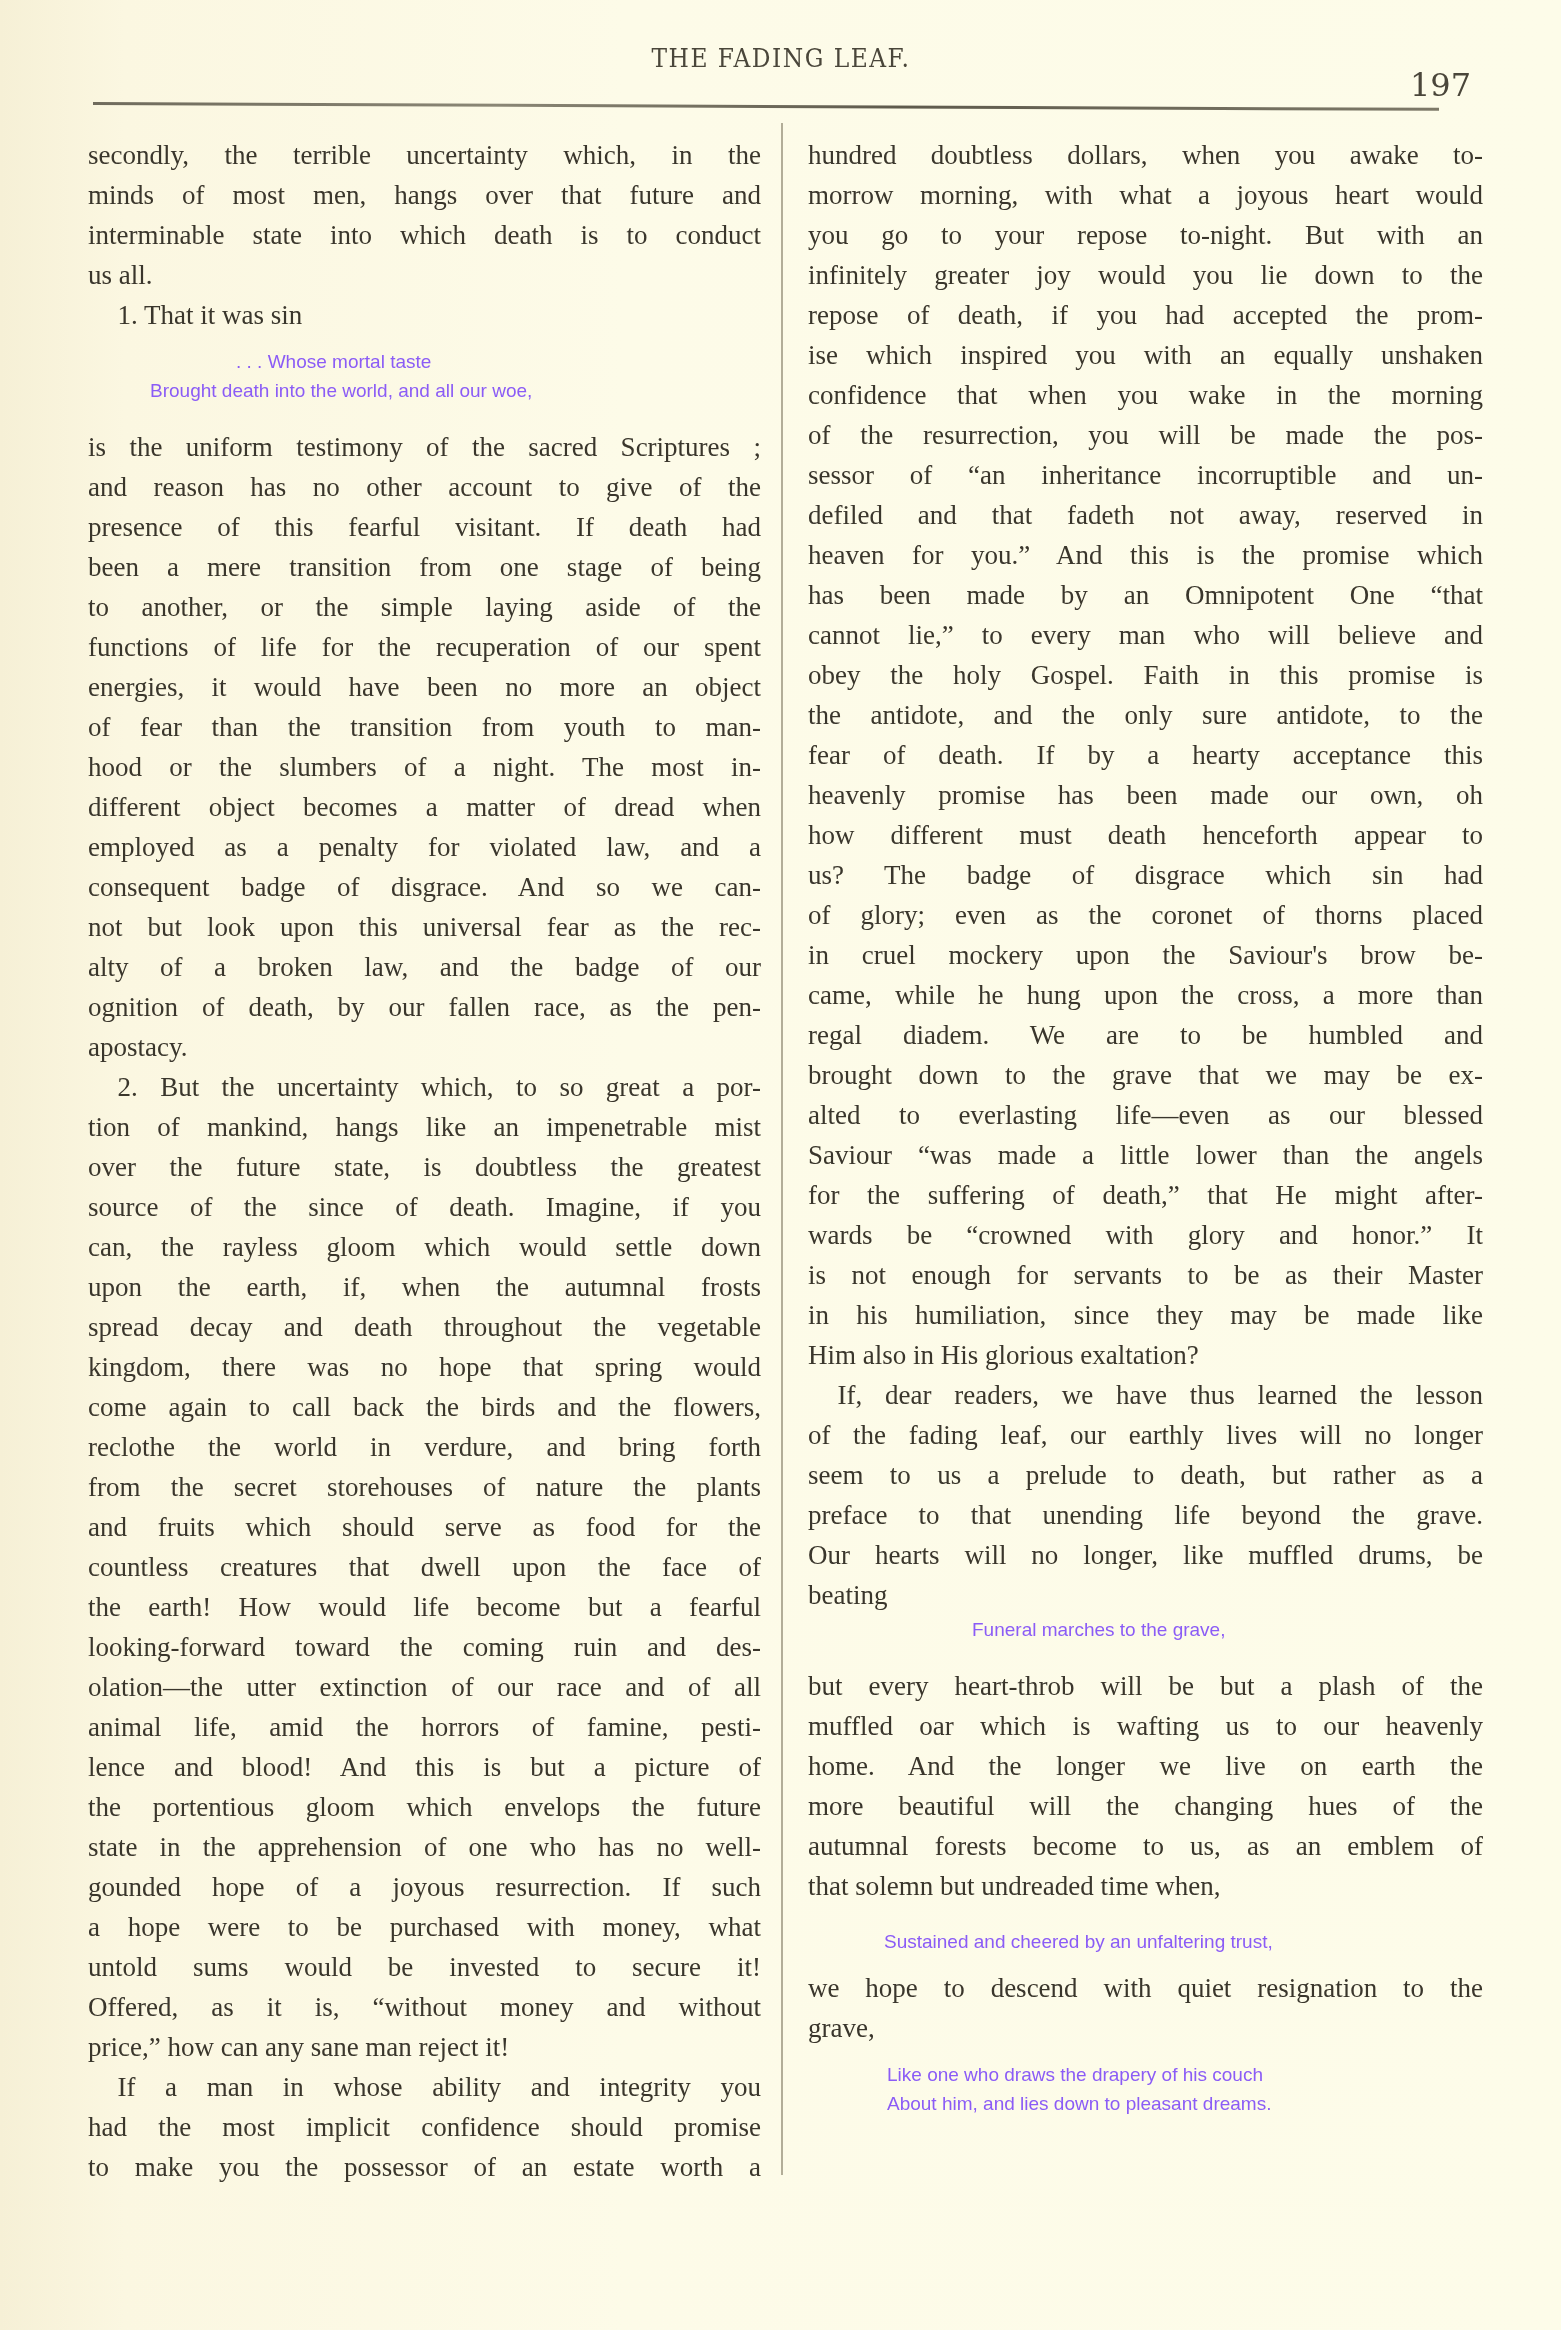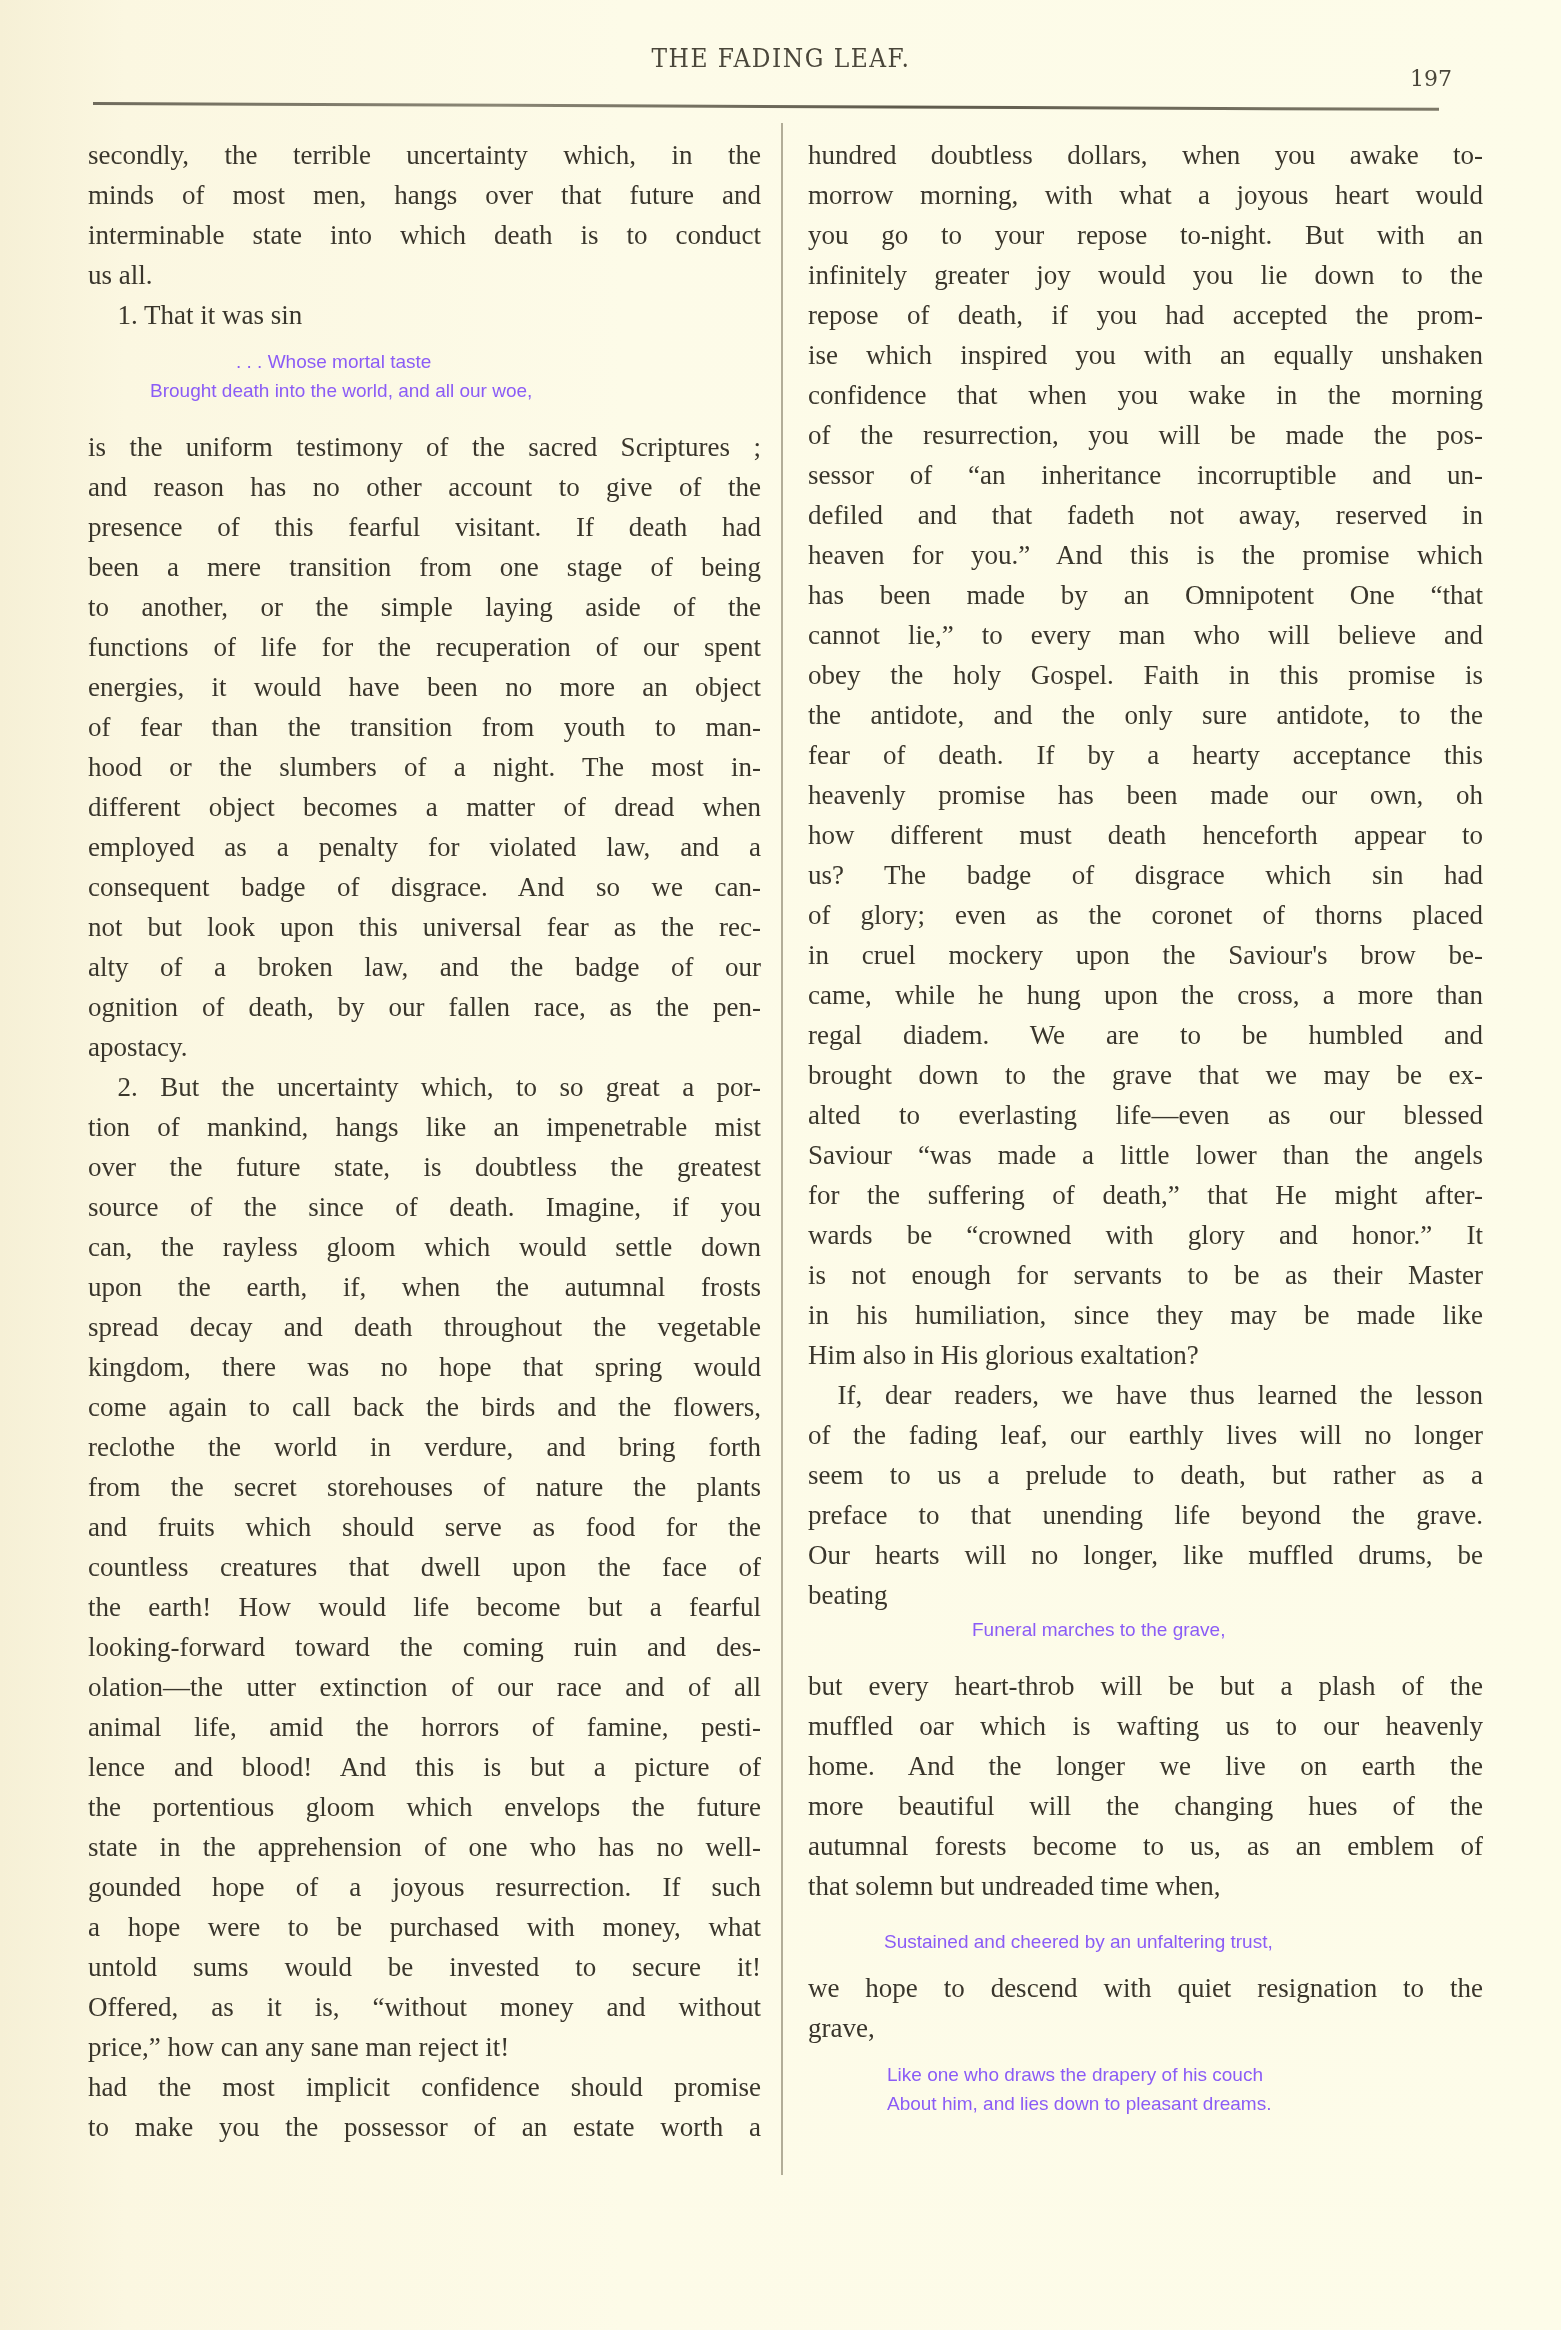--- a/index.html
+++ b/index.html
@@ -10,21 +10,21 @@
     color: #3a362c;
     position: relative;
   }
   .page { position: absolute; left: 0; top: 0; width: 1562px; height: 2330px; }
   .running-head {
     position: absolute; top: 43px; left: 0; width: 1562px; text-align: center;
     font-size: 25.4px; letter-spacing: 1.6px; color: #4a463a;
     font-family: "DejaVu Serif", serif; transform: scaleX(0.92);
   }
   .folio {
-    position: absolute; top: 66px; left: 1410px; font-size: 22px; color: #4a463a;
+    position: absolute; top: 66px; left: 1410px; font-size: 32px; color: #4a463a;
     font-family: "DejaVu Serif", serif;
   }
   .head-rule {
     position: absolute; left: 93px; top: 102px; width: 1346px; height: 2.5px;
     background: linear-gradient(90deg, #6f6b5c, #8a8675 30%, #5e5a4c 60%, #7d7968 100%);
     transform: rotate(0.25deg); transform-origin: left center;
   }
   .col-rule {
     position: absolute; left: 781px; top: 123px; width: 1.6px; height: 2052px;
     background: #b2ad98;
@@ -100,20 +100,21 @@
     <span class="line">olation—the utter extinction of our race and of all</span>
     <span class="line">animal life, amid the horrors of famine, pesti-</span>
     <span class="line">lence and blood!  And this is but a picture of</span>
     <span class="line">the portentious gloom which envelops the future</span>
     <span class="line">state in the apprehension of one who has no well-</span>
     <span class="line">gounded hope of a joyous resurrection.  If such</span>
     <span class="line">a hope were to be purchased with money, what</span>
     <span class="line">untold sums would be invested to secure it!</span>
     <span class="line">Offered, as it is, “without money and without</span>
     <span class="line last">price,” how can any sane man reject it!</span>
+    <span class="line indent">If a man in whose ability and integrity you</span>
     <span class="line">had the most implicit confidence should promise</span>
     <span class="line">to make you the possessor of an estate worth a</span>
   </div>
 
   <div class="col right">
     <span class="line">hundred doubtless dollars, when you awake to-</span>
     <span class="line">morrow morning, with what a joyous heart would</span>
     <span class="line">you go to your repose to-night.  But with an</span>
     <span class="line">infinitely greater joy would you lie down to the</span>
     <span class="line">repose of death, if you had accepted the prom-</span>

